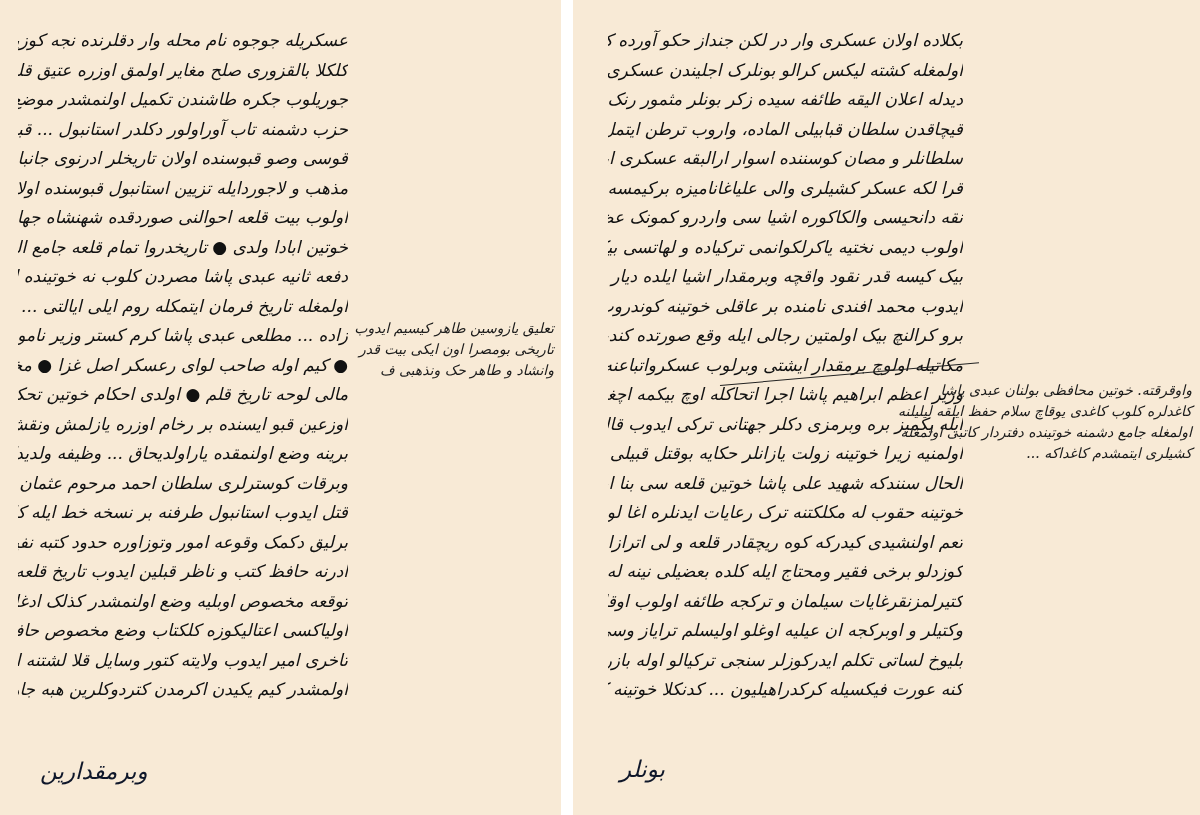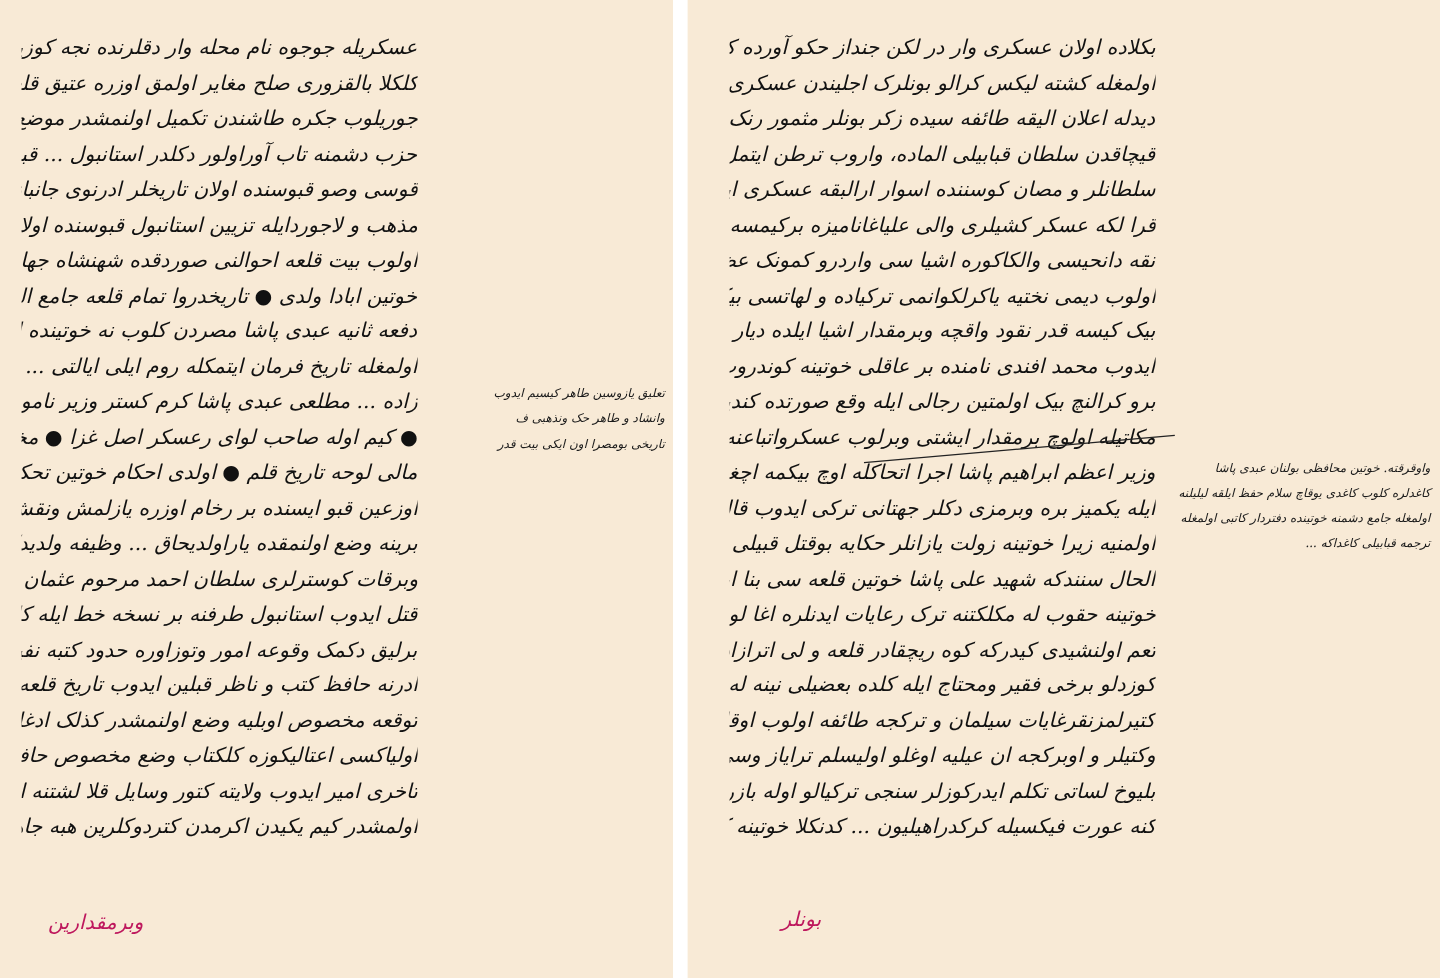--- a/index.html
+++ b/index.html
@@ -17,32 +17,32 @@
     position:absolute; direction:rtl; text-align:justify;
     color:#111; font-size:17px; line-height:29.5px; font-style:italic;
     font-family: "DejaVu Serif", serif;
   }
   .body-text .line {
     display:block; white-space:nowrap; overflow:hidden; height:29.5px;
   }
   #left-body { left:18px; top:26px; width:330px; }
   #right-body { left:608px; top:26px; width:355px; }
   .note {
-    position:absolute; direction:rtl; color:#1a1a1a; font-size:10px; line-height:21px;
+    position:absolute; direction:rtl; color:#1a1a1a; font-size:14px; line-height:21px;
     font-family: "DejaVu Serif", serif; font-style:italic;
   }
   .note .line { display:block; white-space:nowrap; }
   #left-note { left:364px; top:318px; width:190px; }
   #right-note { left:960px; top:380px; width:232px; }
   .signature {
-    position:absolute; direction:rtl; font-size:17px; color:#be185d; font-style:italic;
+    position:absolute; direction:rtl; font-size:23px; color:#0f172a; font-style:italic;
     font-family: Liberation Serif, serif;
   }
   #left-signature { left:40px; top:758px; }
-  #right-signature { left:651px; top:756px; }
+  #right-signature { left:620px; top:756px; }
   .leader-line {
     position:absolute; left:720px; top:385px; width:260px; height:1px;
     background:#222; transform:rotate(-5deg); transform-origin:left center;
   }
 </style>
 </head>
 <body>
 
 <div class="page" id="page-left">
 </div>
@@ -71,22 +71,22 @@
   <span class="line">برلیق دکمک وقوعه امور وتوزاوره حدود کتبه نفیسه واولیاد زراعت مهاورده</span>
   <span class="line">ادرنه حافظ کتب و ناظر قبلین ایدوب تاریخ قلعه جبه خانه سی قزانه دجامعک</span>
   <span class="line">توقعه مخصوص اوبلیه وضع اولنمشدر کذلک ادغالماجاعه مه کتبجی اعاکسی</span>
   <span class="line">اولیاکسی اعتالیکوزه کلکتاب وضع مخصوص حافظ کتب وارکیری اکلدی کلکه</span>
   <span class="line">تاخری امیر ایدوب ولایته کتور وسایل قلا لشتنه ایانی ولهموبلد ایله قفتار</span>
   <span class="line">اولمشدر کیم یکیدن اکرمدن کتردوکلرین هبه جاهلیه المشدر</span>
 </div>
 
 <div class="note" id="left-note">
   <span class="line">تعلیق یازوسین طاهر کیسیم ایدوب</span>
+  <span class="line">تاریخی بومصرا اون ایکی بیت قدر</span>
   <span class="line">وانشاد و طاهر حک ونذهبی ف</span>
-  <span class="line">تاریخی بومصرا اون ایکی بیت قدر</span>
 </div>
 
 <div class="signature" id="left-signature">وبرمقدارین</div>
 
 <div class="body-text" id="right-body">
   <span class="line">بکلاده اولان عسکری وار در لکن جنداز حکو آورده کلدر لرو بونلرک اسپان انواع</span>
   <span class="line">اولمغله کشته لیکس کرالو بونلرک اجلیندن عسکری طائفه سنک</span>
   <span class="line">دیدله اعلان الیقه طائفه سیده زکر بونلر مثمور رنک ظهور ایدوب دشت</span>
   <span class="line">قیچاقدن سلطان قبابیلی الماده، واروب ترطن ایتمل الوعدالآن</span>
   <span class="line">سلطانلر و مصان کوسننده اسوار ارالبقه عسکری ایوبرمیده</span>
@@ -109,16 +109,16 @@
   <span class="line">بلیوخ لساتی تکلم ایدرکوزلر سنجی ترکیالو اوله بازرکاننی قیتولر اولخاته مولوتکریر</span>
   <span class="line">کنه عورت فیکسیله کرکدراهیلیون ... کدنکلا خوتینه کلفلر عورتری کترنر ایدر اولیلر</span>
 </div>
 
 <div class="leader-line"></div>
 
 <div class="note" id="right-note">
   <span class="line">واوقرقته. خوتین محافظی بولنان عبدی پاشا</span>
   <span class="line">کاغدلره کلوب کاغدی یوقاچ سلام حفظ ایلقه لیلیلنه</span>
   <span class="line">اولمغله جامع دشمنه خوتینده دفتردار کاتبی اولمغله</span>
-  <span class="line">ترجمه قبابیلی کاغداکه ...</span>
+  <span class="line">کشیلری ایتمشدم کاغداکه ...</span>
 </div>
 
 <div class="signature" id="right-signature">بونلر</div>
 
 </body></html>

